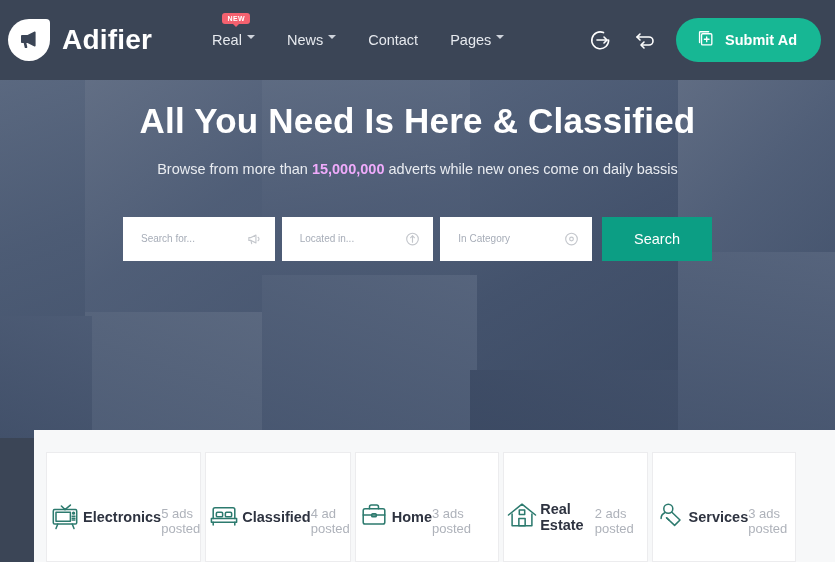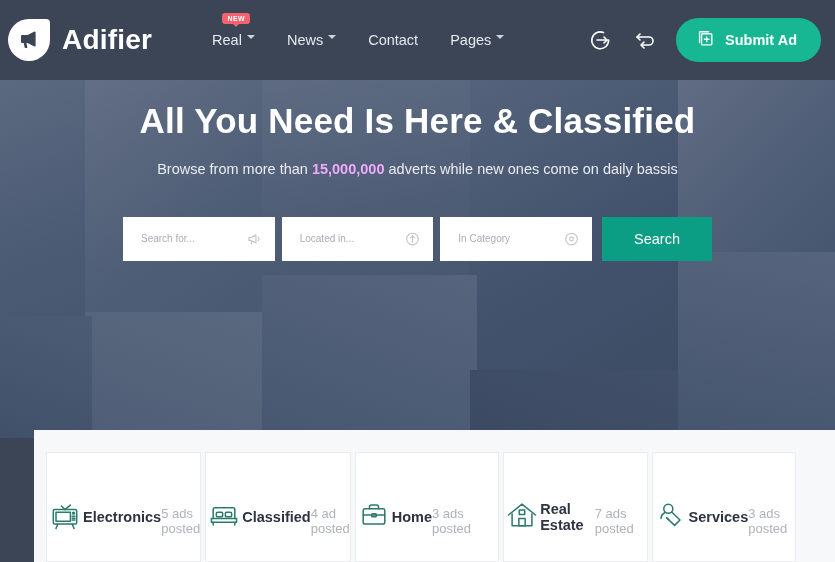--- a/index.html
+++ b/index.html
@@ -324,21 +324,21 @@
     <div class="cat-card">
       <div class="cat-icon">
         <svg width="36" height="36" viewBox="0 0 40 40" fill="none" stroke="#2c7a6e" stroke-width="1.7" stroke-linecap="round" stroke-linejoin="round">
           <path d="M5 20L20 8l15 12"></path>
           <path d="M9 19v13h22V19"></path>
           <rect x="17" y="14.5" width="6" height="5"></rect>
           <rect x="16.5" y="24" width="7" height="8"></rect>
         </svg>
       </div>
       <div class="cat-name">Real Estate</div>
-      <div class="cat-count">7 ads posted</div>
+      <div class="cat-count">2 ads posted</div>
     </div>
 
     <div class="cat-card">
       <div class="cat-icon">
         <svg width="36" height="36" viewBox="0 0 40 40" fill="none" stroke="#2c7a6e" stroke-width="1.7" stroke-linecap="round" stroke-linejoin="round">
           <circle cx="17" cy="13" r="5"></circle>
           <path d="M13 17.5c-2.5 1.2-4 3.6-4 6.4"></path>
           <path d="M21 17l9 8.5-6 6-9-8.5"></path>
           <path d="M15.5 23.5l2.5 2.4"></path>
         </svg>

